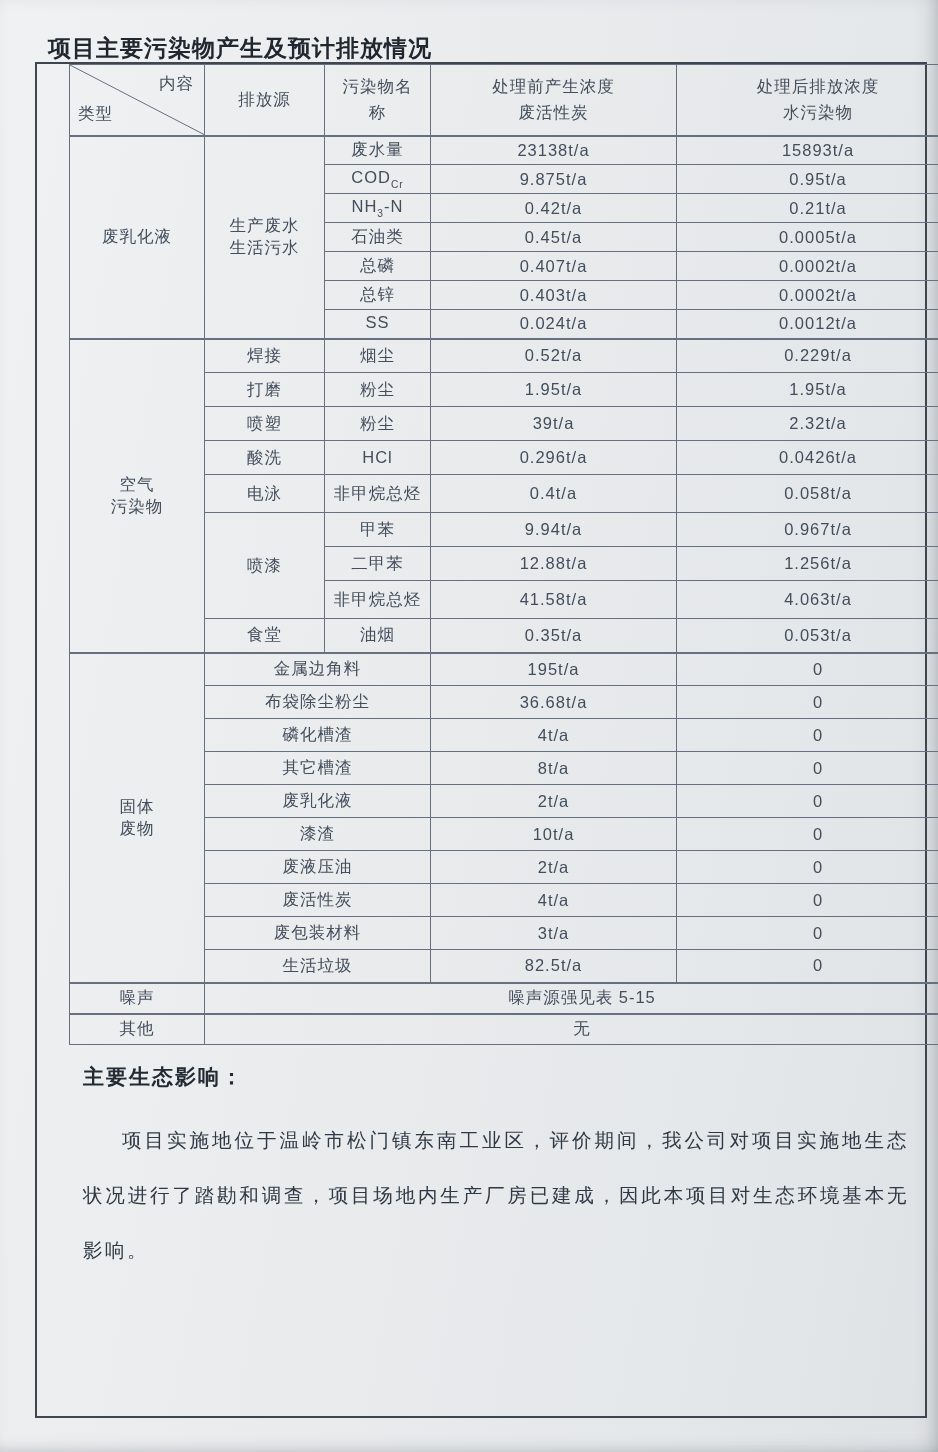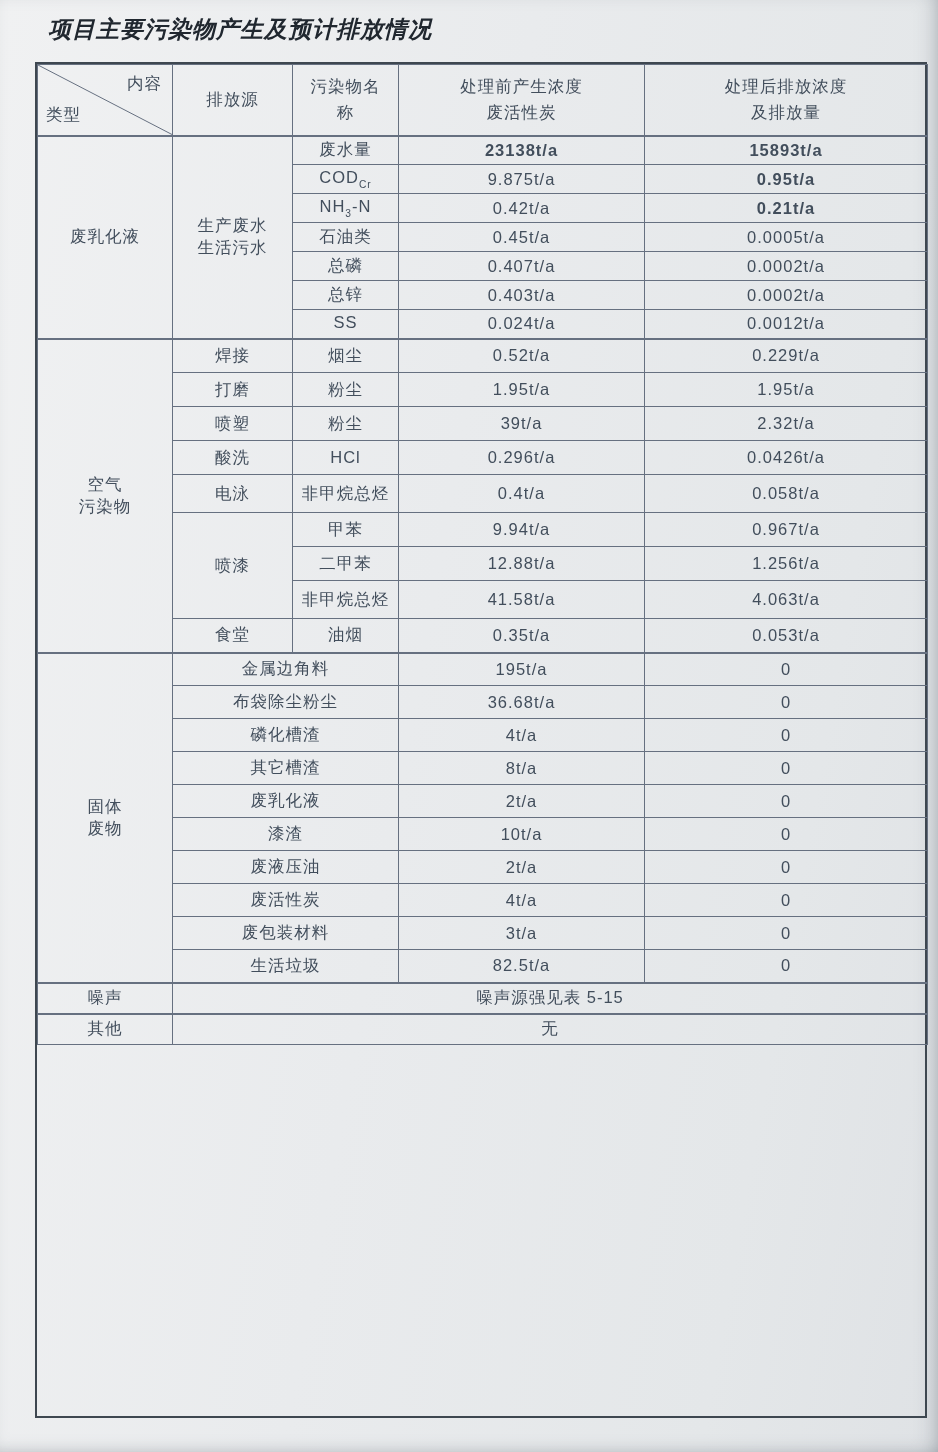--- a/index.html
+++ b/index.html
@@ -4,54 +4,55 @@
 <style>
   html,body{margin:0;padding:0;}
   body{
     width:938px;height:1452px;position:relative;overflow:hidden;
     font-family:"Liberation Sans","DejaVu Sans",sans-serif;
     background:linear-gradient(100deg,#f0f1f2 0%,#e9ebed 45%,#e4e7e9 80%,#dfe2e5 100%);
     box-shadow:inset -14px 0 22px -14px rgba(90,100,110,.45), inset 0 -10px 18px -12px rgba(90,100,110,.35);
     color:#3d4956;
   }
   .title{
-    position:absolute;left:48px;top:14px;
-    font-size:23px;font-weight:700;color:#20272f;letter-spacing:1px;font-style:italic;
+    position:absolute;left:48px;top:33px;
+    font-size:23px;font-weight:700;color:#20272f;letter-spacing:1px;
   }
   .sheet{
     position:absolute;left:35px;top:62px;width:892px;height:1356px;
     border:2px solid #3e4750;box-sizing:border-box;
     display:flex;flex-direction:column;
     background:transparent;
+    padding-left:32px;
   }
   table.pt{
     width:100%;border-collapse:collapse;table-layout:fixed;
   }
   table.pt td{
     border:1px solid #667080;
     text-align:center;vertical-align:middle;
     font-size:16.5px;color:#424e5c;
     padding:1px 4px;letter-spacing:1px;
     overflow:hidden;
   }
   tr.hd{height:71px;}
   tr.h30{height:29px;}
   tr.h35{height:34px;}
   tr.h46{height:38px;}
   tr.h34{height:33px;}
   tr.h32{height:31px;}
   tr.sec td{border-top-width:2px;}
   td.cat{font-size:17px;color:#3c4854;letter-spacing:2px;}
-  td.dark{color:#222b36;font-weight:700;}
+  td.dark{color:#222b36;font-weight:400;}
   td.faded{color:#7d8997;}
   sub{font-size:.62em;margin-top:20px;}
   .diag{position:relative;padding:0;}
   .diag svg{position:absolute;inset:0;width:100%;height:100%;}
   .diag .tr-lbl{position:absolute;top:6px;right:10px;font-size:16.5px;}
-  .diag .bl-lbl{position:absolute;bottom:7px;left:8px;font-size:16.5px;}
+  .diag .bl-lbl{position:absolute;bottom:7px;left:8px;font-size:16.5px;font-family:Liberation Mono, monospace;}
   .hd td{line-height:1.55;}
   .eco{
     flex:1;padding:12px 16px 0 14px;box-sizing:border-box;
   }
   .eco-h{
     font-size:21px;font-weight:700;color:#222a33;letter-spacing:2px;margin-top:6px;
   }
   .eco-p{
     margin-top:22px;font-size:19.5px;line-height:55px;color:#2e3945;
     letter-spacing:2.5px;text-indent:2em;font-weight:500;text-align:justify;
@@ -77,21 +78,21 @@
       <td class="diag">
         <svg viewBox="0 0 100 100" preserveAspectRatio="none">
               <line x1="0" y1="0" x2="100" y2="100" stroke="#667080" stroke-width="1" vector-effect="non-scaling-stroke"></line>
             </svg>
         <span class="tr-lbl">内容</span>
         <span class="bl-lbl">类型</span>
       </td>
       <td>排放源</td>
       <td><span>污染物名</span><br><span>称</span></td>
       <td><span>处理前产生浓度</span><br><span>废活性炭</span></td>
-      <td><span>处理后排放浓度</span><br><span>及排放量</span></td>
+      <td><span>处理后排放浓度</span><br><span>水污染物</span></td>
     </tr>
 
     <tr class="h30 sec">
       <td class="cat" rowspan="7">废乳化液</td>
       <td class="cat" rowspan="7"><span>生产废水</span><br><span>生活污水</span></td>
       <td><span>废水量</span><sub></sub><span></span></td>
       <td class="dark">23138t/a</td>
       <td class="dark">15893t/a</td>
     </tr>
     <tr class="h30">
@@ -235,13 +236,17 @@
       <td class="cat">噪声</td>
       <td colspan="4" class="faded">噪声源强见表 5-15</td>
     </tr>
     <tr class="h32 sec">
       <td class="cat">其他</td>
       <td colspan="4" class="faded">无</td>
     </tr>
   </tbody>
     </table>
 
+  <div class="eco">
+    <div class="eco-h">主要生态影响：</div>
+    <div class="eco-p">项目实施地位于温岭市松门镇东南工业区，评价期间，我公司对项目实施地生态状况进行了踏勘和调查，项目场地内生产厂房已建成，因此本项目对生态环境基本无影响。</div>
+  </div>
 </div>
 
 </body></html>

